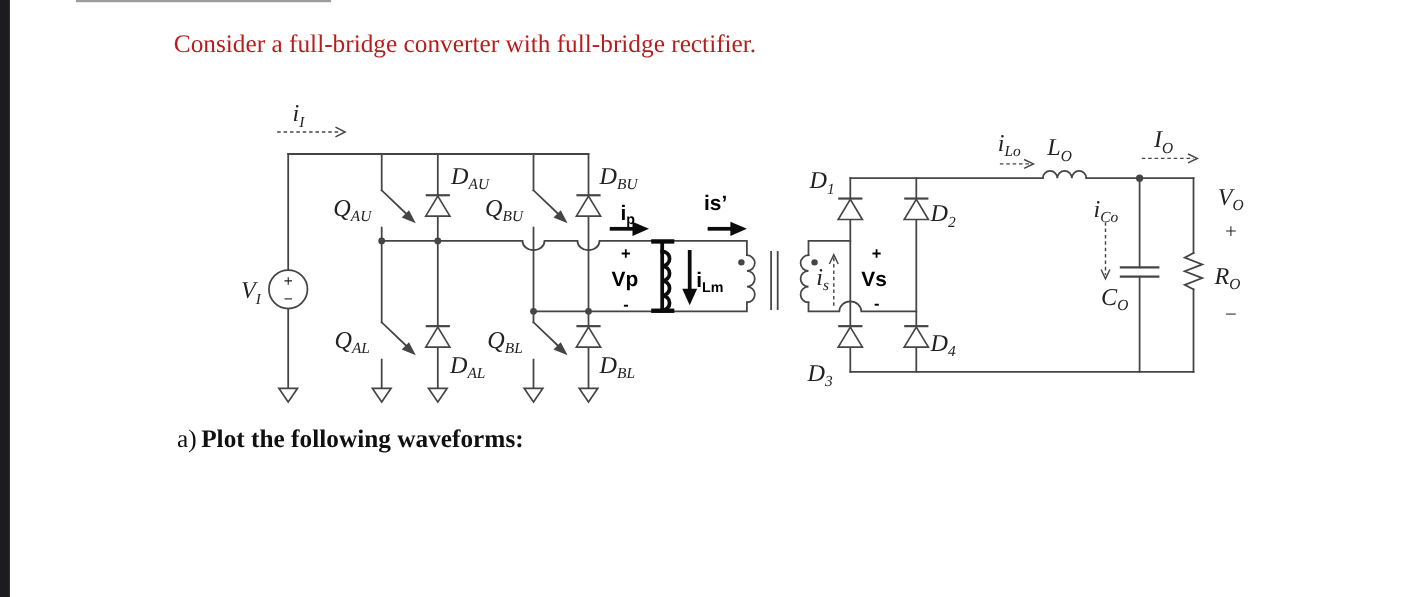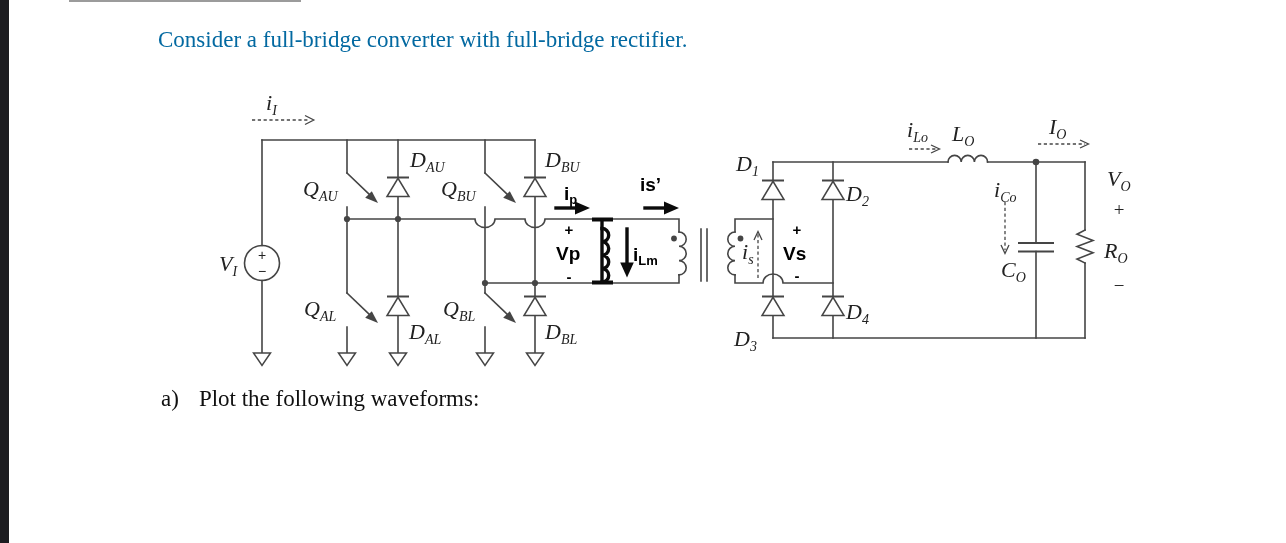--- a/index.html
+++ b/index.html
@@ -2,23 +2,23 @@
 <html style="--line: #454545; --bold: #0b0b0b; --text: #222222;"><head>
 <meta charset="utf-8">
 <style>
   html,body{margin:0;padding:0;}
   body{
     width:1286px;height:543px;position:relative;overflow:hidden;
     background:#ffffff;font-family:"Liberation Serif",serif;
   }
   .edge-left{position:absolute;left:0;top:0;width:9px;height:543px;background:#1c1c20;}
   .edge-topline{position:absolute;left:69px;top:0;width:232px;height:2px;background:#9b9b9b;}
-  .title{position:absolute;left:158px;top:27px;font-size:23px;color:#0369a1;white-space:nowrap;}
+  .title{position:absolute;left:158px;top:27px;font-size:23px;color:#b91c1c;white-space:nowrap;}
   .question{position:absolute;left:161px;top:386px;font-size:23px;color:#101010;white-space:nowrap;}
-  .question .qtext{margin-left:20px;}
+  .question .qtext{margin-left:4px;font-weight:bold;}
   svg.circuit{position:absolute;left:0;top:0;}
 
   .wire{fill:none;stroke:var(--line);stroke-width:1.6;stroke-linecap:square;}
   .bar{fill:none;stroke:var(--line);stroke-width:2;}
   .boldwire{fill:none;stroke:var(--bold);stroke-width:3.4;stroke-linecap:square;}
   .boldstub{fill:none;stroke:var(--bold);stroke-width:4;stroke-linecap:square;}
   .dashed{fill:none;stroke:var(--line);stroke-width:1.3;stroke-dasharray:3.2 2.6;}
   .dhead{fill:none;stroke:var(--line);stroke-width:1.3;}
   .opentri{fill:#ffffff;stroke:var(--line);stroke-width:1.5;stroke-linejoin:miter;}
   .solidhead{fill:var(--line);stroke:none;}

